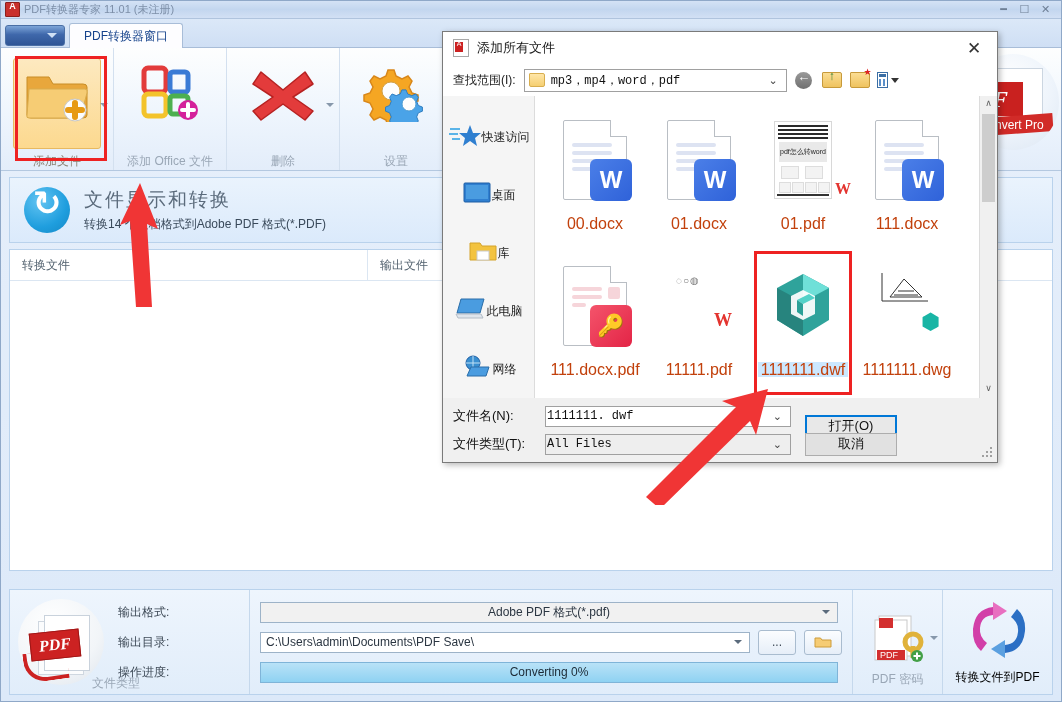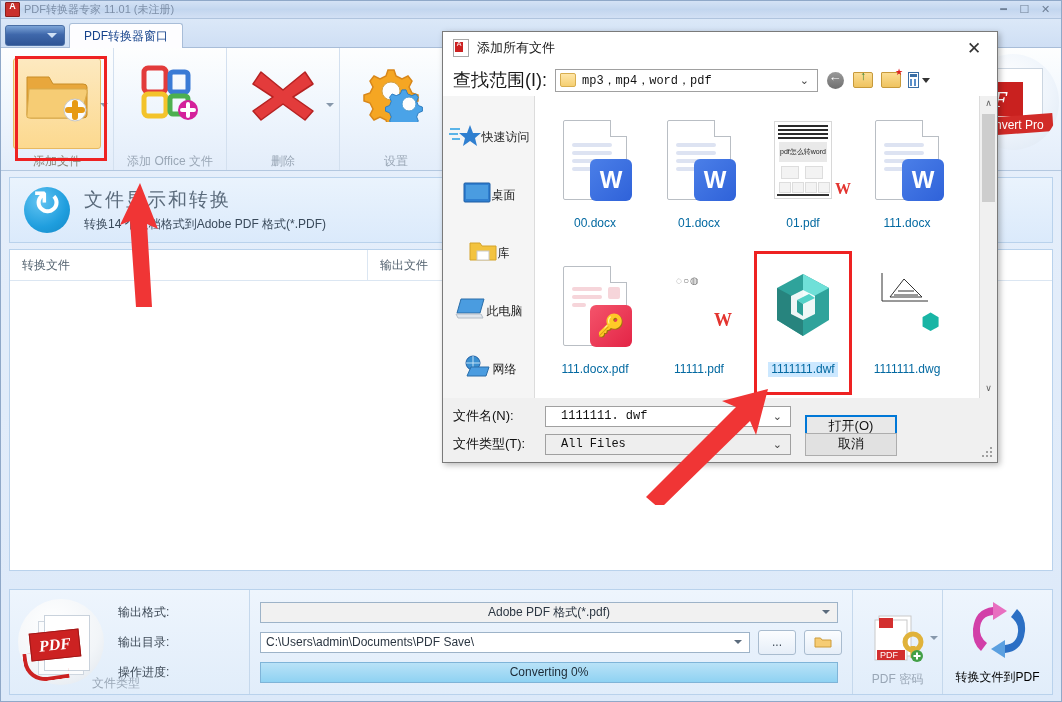--- a/index.html
+++ b/index.html
@@ -135,21 +135,21 @@
   #file-dialog{position:absolute;left:442px;top:31px;width:556px;height:432px;
     background:#f0f0f0;border:1px solid #7a7a7a;box-shadow:2px 2px 6px rgba(0,0,0,.28);box-sizing:border-box;}
   .fd-title{height:32px;background:#fff;display:flex;align-items:center;padding:0 0 0 10px;box-sizing:border-box;}
   .fd-ico{width:14px;height:16px;background:#fff;border:1px solid #a8a8a8;position:relative;flex:none;margin-right:8px;}
   .fd-ico:after{content:"";position:absolute;left:1px;top:2px;width:8px;height:10px;background:#cc2222;}
   .fd-ico:before{content:"A";position:absolute;left:1px;top:0px;width:8px;text-align:center;font-size:7px;color:#fff;z-index:2;}
   .fd-title-text{font-size:13px;color:#1a1a1a;}
   .fd-close{margin-left:auto;width:46px;height:31px;display:flex;align-items:center;justify-content:center;
     font-size:17px;color:#333;}
   .fd-toolrow{height:32px;display:flex;align-items:center;padding:0 10px;box-sizing:border-box;background:#fff;}
-  .fd-lbl{font-size:18px;color:#1a1a1a;margin-right:8px;font-family:"Liberation Sans",sans-serif;}
+  .fd-lbl{font-size:12px;color:#1a1a1a;margin-right:8px;font-family:"Liberation Sans",sans-serif;}
   .fd-combo{width:263px;height:23px;border:1px solid #a0a0a0;background:#fff;display:flex;align-items:center;
     padding-left:4px;box-sizing:border-box;position:relative;}
   .fd-folder{width:14px;height:12px;background:linear-gradient(180deg,#ffe6a8 0%,#f5cf72 100%);
     border:1px solid #d8ae4f;border-radius:1px 2px 2px 2px;flex:none;margin-right:6px;}
   .fd-combo .v{font-family:"Liberation Mono","DejaVu Sans Mono",monospace;font-size:12px;color:#111;}
   .fd-combo .chev{position:absolute;right:8px;font-size:11px;color:#444;}
   .tb-ico{width:22px;height:22px;margin-left:6px;position:relative;display:flex;align-items:center;justify-content:center;}
   .circ-back{width:17px;height:17px;border-radius:50%;background:linear-gradient(180deg,#9a9a9a 0%,#6f6f6f 100%);
     position:relative;}
   .circ-back:after{content:"\2190";position:absolute;left:0;right:0;top:-3px;text-align:center;font-size:13px;color:#fff;}
@@ -167,21 +167,21 @@
   .fd-body{position:absolute;left:0;right:0;top:64px;height:302px;display:flex;background:#fff;}
   .fd-side{width:92px;background:#f5f5f5;border-right:1px solid #dcdcdc;padding-top:10px;box-sizing:border-box;}
   .side-item{height:58px;display:flex;flex-direction:row;align-items:center;justify-content:center;}
   .side-lbl{font-size:12px;color:#1a1a1a;margin-top:4px;}
   .si-ico{height:26px;display:flex;align-items:center;justify-content:center;}
 
   .fd-files{flex:1;position:relative;background:#fff;overflow:hidden;}
   .grid{display:flex;flex-wrap:wrap;padding:8px 0 0 8px;box-sizing:border-box;}
   .fitem{width:104px;height:146px;display:flex;flex-direction:column;align-items:center;position:relative;}
   .fthumb{height:112px;display:flex;align-items:center;justify-content:center;position:relative;width:100%;}
-  .fname{font-size:12px;color:#0369a1;text-align:center;line-height:15px;}
+  .fname{font-size:16px;color:#c2410c;text-align:center;line-height:15px;}
   .fitem.selected .fname{background:#cce8ff;padding:0 3px;}
   .sel-box{position:absolute;left:6px;top:4px;width:92px;height:138px;
     background:#cfe8fa;border:1px dotted #3a72b8;box-sizing:border-box;z-index:-1;}
   .sel-red{position:absolute;left:3px;top:1px;width:98px;height:144px;border:3px solid #ee2222;box-sizing:border-box;}
 
   
   .doc{width:62px;height:78px;background:#fff;border:1px solid #b9bec4;position:relative;border-radius:2px;}
   .doc .fold{position:absolute;right:-1px;top:-1px;width:16px;height:16px;background:#fff;
     border-left:1px solid #b9bec4;border-bottom:1px solid #b9bec4;}
   .doc .ln{position:absolute;left:8px;height:4px;background:#dde3f2;border-radius:2px;}
@@ -203,21 +203,21 @@
 
   .vsb{position:absolute;right:0;top:0;bottom:0;width:17px;background:#f0f0f0;border-left:1px solid #dcdcdc;}
   .vsb .arrow{height:17px;text-align:center;line-height:15px;font-size:9px;color:#606060;}
   .vsb .arrow.bot{position:absolute;bottom:0;left:0;right:0;}
   .vsb .thumbbar{position:absolute;top:18px;left:2px;right:2px;height:88px;background:#cdcdcd;}
 
   .fd-foot{position:absolute;left:0;right:0;top:366px;height:64px;background:#f0f0f0;padding:6px 10px 0 10px;box-sizing:border-box;}
   .frow{display:flex;align-items:center;height:24px;margin-bottom:4px;}
   .frow .lbl{width:92px;font-size:13px;color:#111;}
   .fsel{width:246px;height:21px;border:1px solid #a0a0a0;background:#fff;display:flex;align-items:center;
-    padding-left:15px;box-sizing:border-box;position:relative;
+    padding-left:1px;box-sizing:border-box;position:relative;
     font-family:"Liberation Mono","DejaVu Sans Mono",monospace;font-size:12px;color:#111;}
   .fsel.grey{background:#eeeeee;}
   .fsel .chev{position:absolute;right:8px;font-size:11px;color:#444;font-family:"Liberation Sans",sans-serif;}
   .fbtn{width:92px;height:23px;margin-left:14px;border:1px solid #adadad;background:#e1e1e1;
     display:flex;align-items:center;justify-content:center;font-size:13px;color:#111;box-sizing:border-box;}
   .fbtn.primary{border:2px solid #0078d7;background:#e8e8e8;margin-top:20px;}
   .grip{position:absolute;right:3px;bottom:3px;width:12px;height:12px;
     background:
       radial-gradient(circle 1px at 9px 9px,#a0a0a0 99%,transparent 0),
       radial-gradient(circle 1px at 5px 9px,#a0a0a0 99%,transparent 0),

